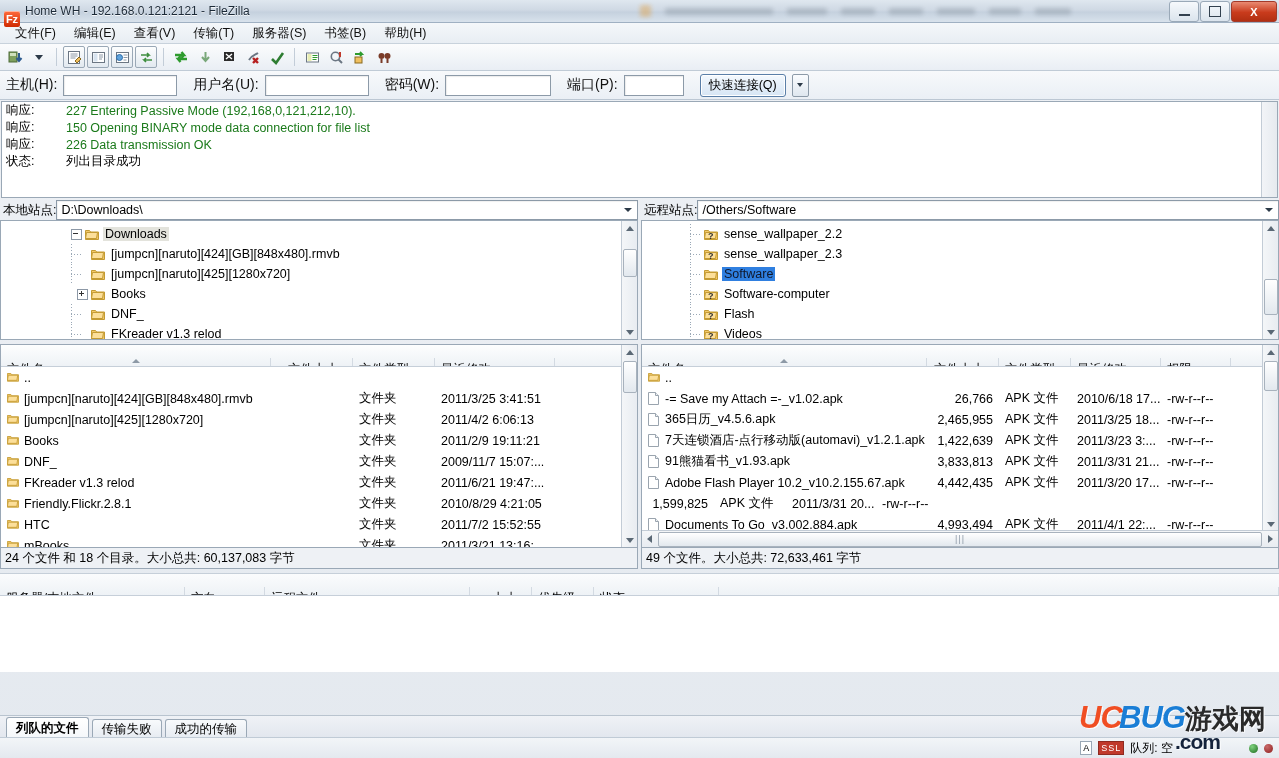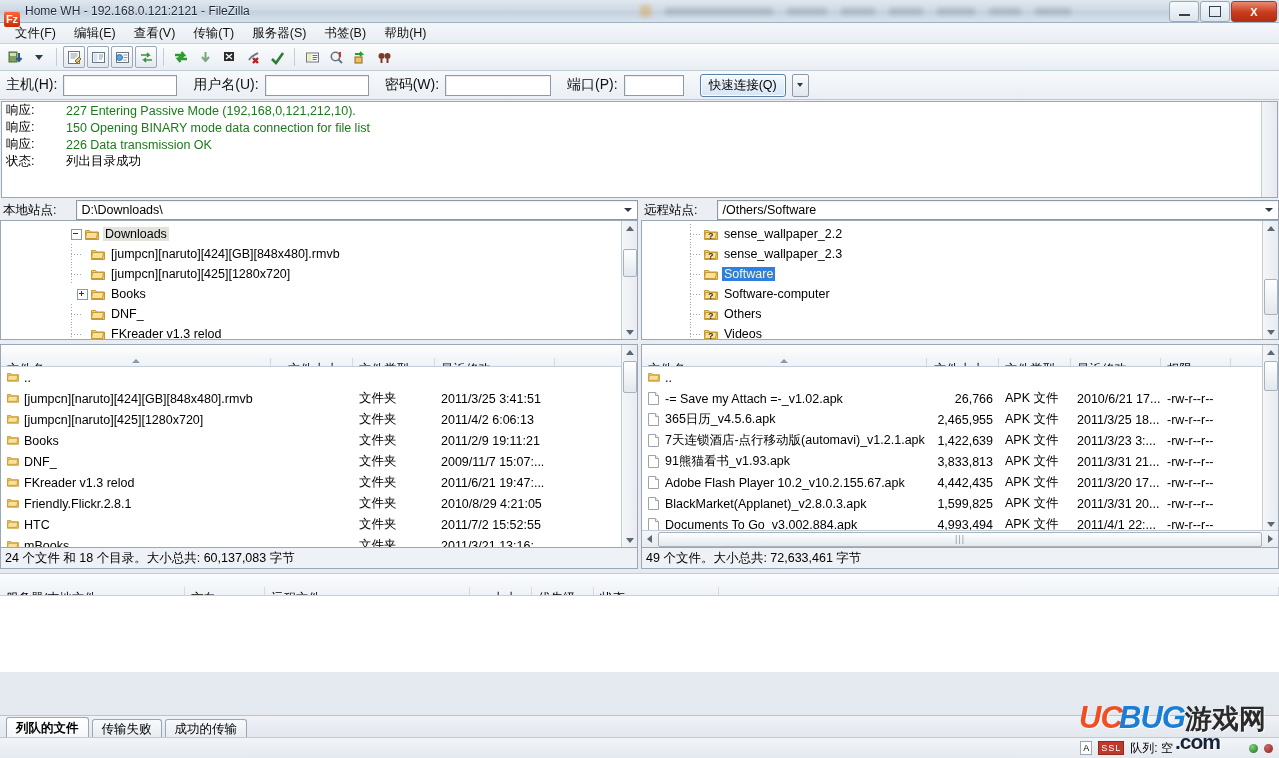--- a/index.html
+++ b/index.html
@@ -76,21 +76,21 @@
   .log-k{width:60px;padding-left:4px;color:#000;flex:none;}
   .log-v{color:#1b7a1b;white-space:nowrap;}
   .log-v.status{color:#000;}
   .log-sb{position:absolute;right:0;top:0;bottom:0;width:15px;
     background:linear-gradient(90deg,#f2f4f7,#e6eaef);border-left:1px solid #c3ccd6;}
 
   
   .panes{display:flex;height:140px;margin-top:2px;}
   .pane{flex:1;display:flex;flex-direction:column;min-width:0;}
   .pane.left{margin-right:3px;}
-  .pathbar{height:20px;display:flex;align-items:center;gap:20px;}
+  .pathbar{height:20px;display:flex;align-items:center;gap:0;}
   .pathlabel{font-size:12.5px;white-space:nowrap;padding-left:3px;}
   .pathbox{flex:1;height:18px;border:1px solid #8c9aa8;background:#fff;
     display:flex;align-items:center;justify-content:space-between;padding:0 2px 0 4px;font-size:12.5px;
     box-shadow:inset 1px 1px 1px rgba(0,0,0,.06);}
   .pathbox .drop-arrow{border-top-width:4px;border-left-width:4px;border-right-width:4px;margin-right:3px;}
   .treebox{flex:1;background:#fff;border:1px solid #9aa8b6;position:relative;overflow:hidden;}
   .treelist{padding-top:3px;}
   .trow{height:20px;display:flex;align-items:center;font-size:12.5px;white-space:nowrap;}
   .tindent{display:inline-block;}
   .tdash{width:14px;height:20px;position:relative;flex:none;}
@@ -99,21 +99,21 @@
   .tdash:after{content:"";position:absolute;left:0;top:10px;width:10px;height:1px;
     background-image:linear-gradient(90deg,#9aa8b6 50%,transparent 0);background-size:3px 1px;}
   .tbox{width:9px;height:9px;border:1px solid #8c98a6;background:#fff;flex:none;
     margin-right:3px;position:relative;}
   .tbox:before{content:"";position:absolute;left:1px;top:3px;width:5px;height:1px;background:#333;}
   .tbox.plus:after{content:"";position:absolute;left:3px;top:1px;width:1px;height:5px;background:#333;}
   .tblank{width:12px;flex:none;}
   .folder{width:14px;height:12px;flex:none;margin-right:4px;position:relative;}
   .folder svg{display:block;}
   .tlabel{padding:0 2px;}
-  .tlabel.sel{background:#2f7fe0;color:#fef9c3;}
+  .tlabel.sel{background:#2f7fe0;color:#0f172a;}
   .tlabel.highlight{background:#e3e3dc;}
   .vsb{position:absolute;right:0;top:0;bottom:0;width:15px;
     background:linear-gradient(90deg,#f4f6f8,#e8ecf1);border-left:1px solid #c3ccd6;}
   .vsb .arrow{height:14px;display:flex;align-items:center;justify-content:center;}
   .vsb .tri-up{width:0;height:0;border-left:4px solid transparent;border-right:4px solid transparent;border-bottom:5px solid #5a6875;}
   .vsb .tri-dn{width:0;height:0;border-left:4px solid transparent;border-right:4px solid transparent;border-top:5px solid #5a6875;}
   .vsb .thumb{position:absolute;left:1px;width:12px;border:1px solid #a8b2bd;border-radius:2px;
     background:linear-gradient(#ffffff,#e2e8ee);}
   .vsb .dn{position:absolute;bottom:0;left:0;right:0;}
 
@@ -511,21 +511,21 @@
           <div class="trow">
             <span class="tindent" style="width:48px"></span>
               <span class="tdash"></span>
             <span class="folder">
               <svg width="14" height="12" viewBox="0 0 14 12">
                   <path d="M0.5 2.5h4l1.2 1.5h7.8v7.5H0.5z" fill="#f3c96b" stroke="#c49b33"></path>
                   <path d="M1.5 4.5h11l-1 6h-11z" fill="#fcdf9a" stroke="#c49b33"></path>
                   <text x="4" y="10.5" font-size="9" font-weight="bold" fill="#333">?</text>
                 </svg>
             </span>
-            <span class="tlabel">Others</span>
+            <span class="tlabel">Flash</span>
           </div>
           <div class="trow">
             <span class="tindent" style="width:48px"></span>
               <span class="tdash"></span>
             <span class="folder">
               <svg width="14" height="12" viewBox="0 0 14 12">
                   <path d="M0.5 2.5h4l1.2 1.5h7.8v7.5H0.5z" fill="#f3c96b" stroke="#c49b33"></path>
                   <path d="M1.5 4.5h11l-1 6h-11z" fill="#fcdf9a" stroke="#c49b33"></path>
                   <text x="4" y="10.5" font-size="9" font-weight="bold" fill="#333">?</text>
                 </svg>
@@ -730,21 +730,21 @@
               <span class="fileicon">
                 <svg width="11" height="13" viewBox="0 0 11 13">
                     <path d="M0.5 0.5h7l3 3v9h-10z" fill="#fff" stroke="#9aa4ae"></path>
                     <path d="M7.5 0.5v3h3" fill="#eef1f4" stroke="#9aa4ae"></path>
                   </svg>
               </span>
               <span>-= Save my Attach =-_v1.02.apk</span>
             </div>
             <div class="fcell num" style="width:72px">26,766</div>
             <div class="fcell" style="width:72px">APK 文件</div>
-            <div class="fcell" style="width:90px">2010/6/21 17...</div>
+            <div class="fcell" style="width:90px">2010/6/18 17...</div>
             <div class="fcell" style="width:70px">-rw-r--r--</div>
           </div>
           <div class="frow">
             <div class="fcell name" style="width:285px">
               <span class="fileicon">
                 <svg width="11" height="13" viewBox="0 0 11 13">
                     <path d="M0.5 0.5h7l3 3v9h-10z" fill="#fff" stroke="#9aa4ae"></path>
                     <path d="M7.5 0.5v3h3" fill="#eef1f4" stroke="#9aa4ae"></path>
                   </svg>
               </span>
@@ -794,29 +794,20 @@
                   </svg>
               </span>
               <span>Adobe Flash Player 10.2_v10.2.155.67.apk</span>
             </div>
             <div class="fcell num" style="width:72px">4,442,435</div>
             <div class="fcell" style="width:72px">APK 文件</div>
             <div class="fcell" style="width:90px">2011/3/20 17...</div>
             <div class="fcell" style="width:70px">-rw-r--r--</div>
           </div>
           <div class="frow">
-            <div class="fcell name" style="width:285px">
-              <span class="fileicon">
-                <svg width="11" height="13" viewBox="0 0 11 13">
-                    <path d="M0.5 0.5h7l3 3v9h-10z" fill="#fff" stroke="#9aa4ae"></path>
-                    <path d="M7.5 0.5v3h3" fill="#eef1f4" stroke="#9aa4ae"></path>
-                  </svg>
-              </span>
-              <span>BlackMarket(Applanet)_v2.8.0.3.apk</span>
-            </div>
             <div class="fcell num" style="width:72px">1,599,825</div>
             <div class="fcell" style="width:72px">APK 文件</div>
             <div class="fcell" style="width:90px">2011/3/31 20...</div>
             <div class="fcell" style="width:70px">-rw-r--r--</div>
           </div>
           <div class="frow">
             <div class="fcell name" style="width:285px">
               <span class="fileicon">
                 <svg width="11" height="13" viewBox="0 0 11 13">
                     <path d="M0.5 0.5h7l3 3v9h-10z" fill="#fff" stroke="#9aa4ae"></path>

